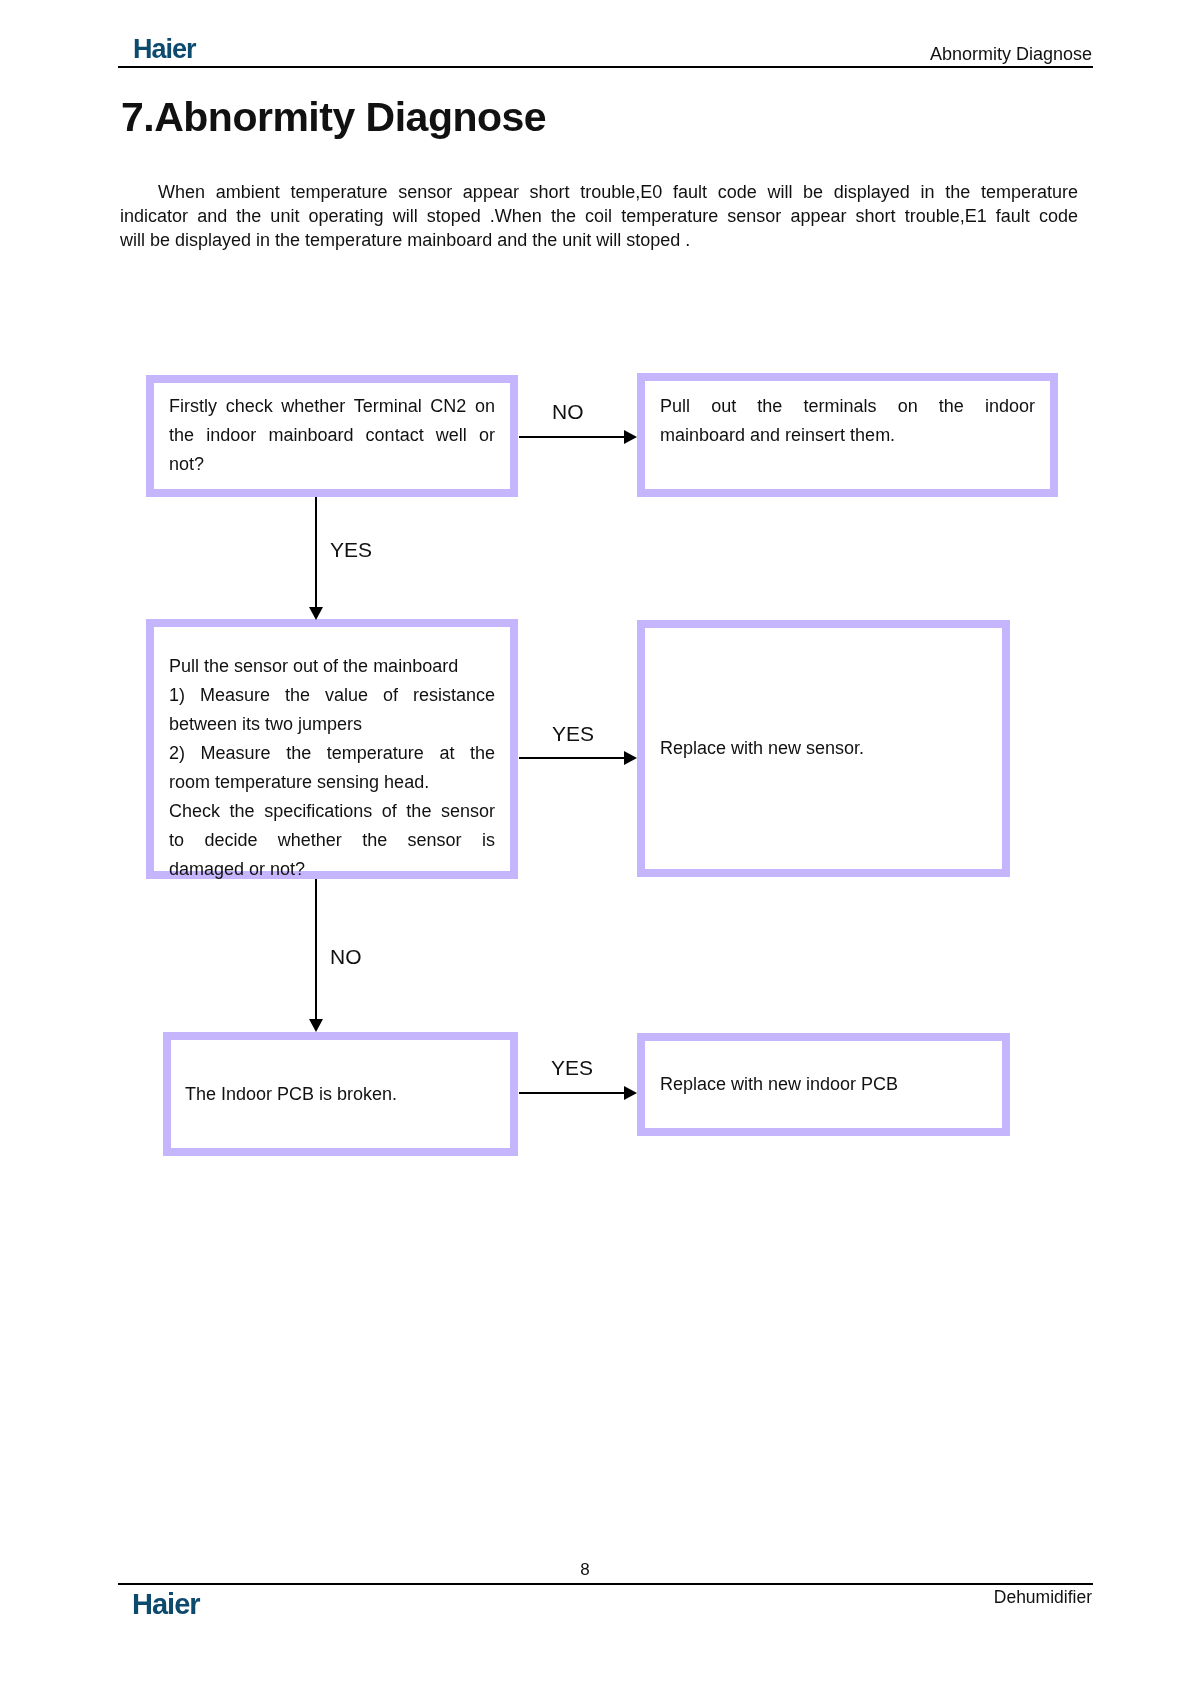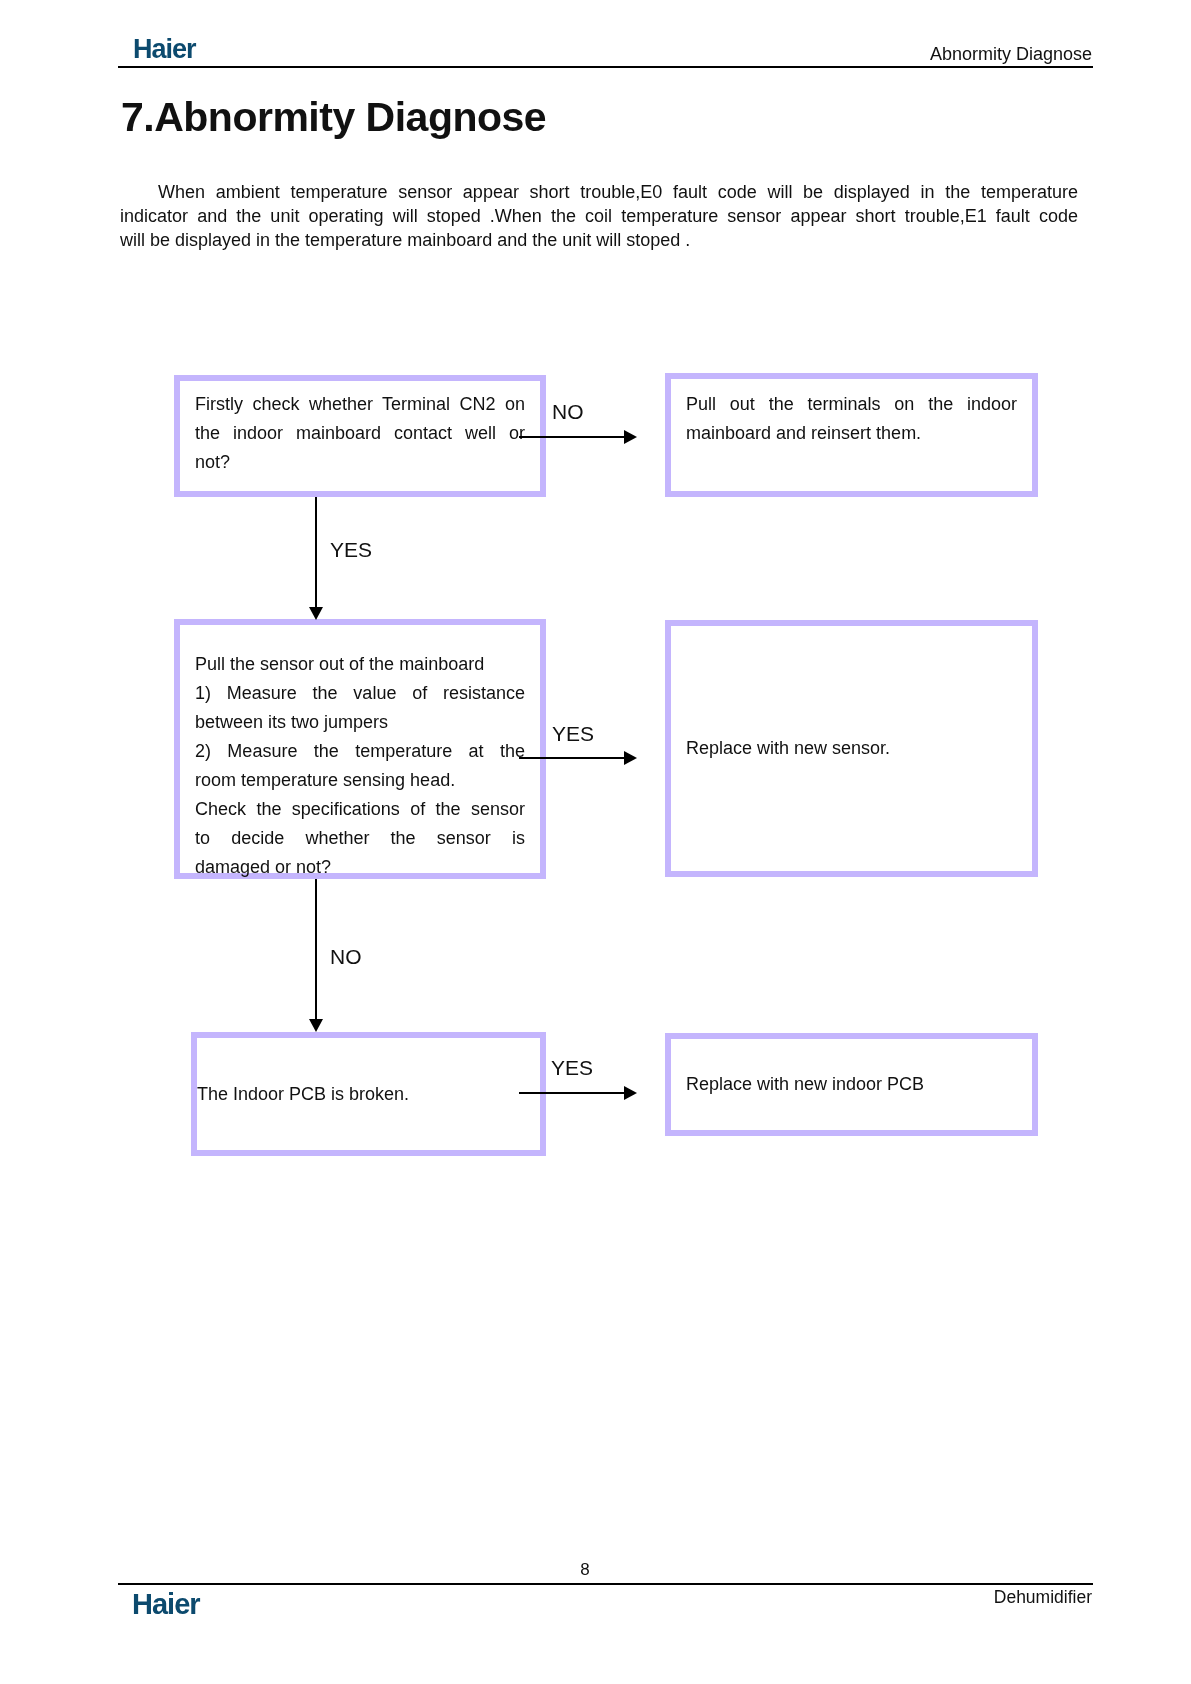--- a/index.html
+++ b/index.html
@@ -19,28 +19,28 @@
   .page-num{left:535px;top:1560px;width:100px;text-align:center;font-size:17px;}
   .footer-logo{left:132px;top:1588px;font-size:29px;}
   .footer-product{left:692px;top:1587px;width:400px;text-align:right;font-size:17.5px;}
   
   .section-title{left:121px;top:94px;font-size:41px;font-weight:bold;letter-spacing:-0.5px;}
   .intro{left:120px;top:180px;width:958px;font-size:18px;line-height:24px;}
   .indent{text-indent:38px;}
   .just{text-align:justify;text-align-last:justify;}
   
   .box{
-    position:absolute;border:6px solid #c4b5fd;background:#fff;
-    font-size:18px;line-height:29px;box-sizing:border-box;margin-left:28px;
+    position:absolute;border:8px solid #c4b5fd;background:#fff;
+    font-size:18px;line-height:29px;box-sizing:border-box;
   }
   .box-q1{left:146px;top:375px;width:372px;height:122px;padding:9px 15px;}
-  .box-a1{left:637px;top:373px;width:373px;height:124px;padding:11px 15px;}
+  .box-a1{left:637px;top:373px;width:421px;height:124px;padding:11px 15px;}
   .box-q2{left:146px;top:619px;width:372px;height:260px;padding:25px 15px;}
   .box-a2{left:637px;top:620px;width:373px;height:257px;display:flex;align-items:center;padding-left:15px;}
-  .box-q3{left:163px;top:1032px;width:355px;height:124px;display:flex;align-items:center;}
+  .box-q3{left:163px;top:1032px;width:355px;height:124px;display:flex;align-items:center;padding-left:14px;}
   .box-a3{left:637px;top:1033px;width:373px;height:103px;display:flex;align-items:center;padding-left:15px;}
   .hline{position:absolute;height:2px;background:#000;}
   .vline{position:absolute;width:2px;background:#000;}
   .arrow-right{position:absolute;width:0;height:0;border-top:7px solid transparent;border-bottom:7px solid transparent;border-left:13px solid #000;}
   .arrow-down{position:absolute;width:0;height:0;border-left:7px solid transparent;border-right:7px solid transparent;border-top:13px solid #000;}
   .flow-label{position:absolute;font-size:21px;color:#111;}
 </style>
 </head>
 <body>
 

